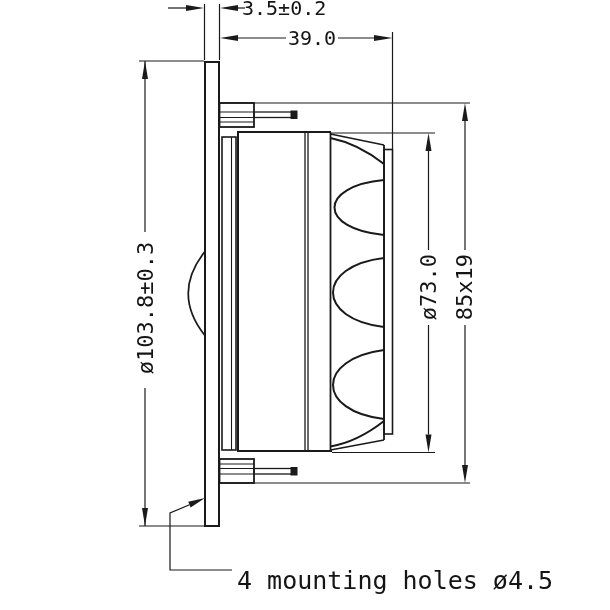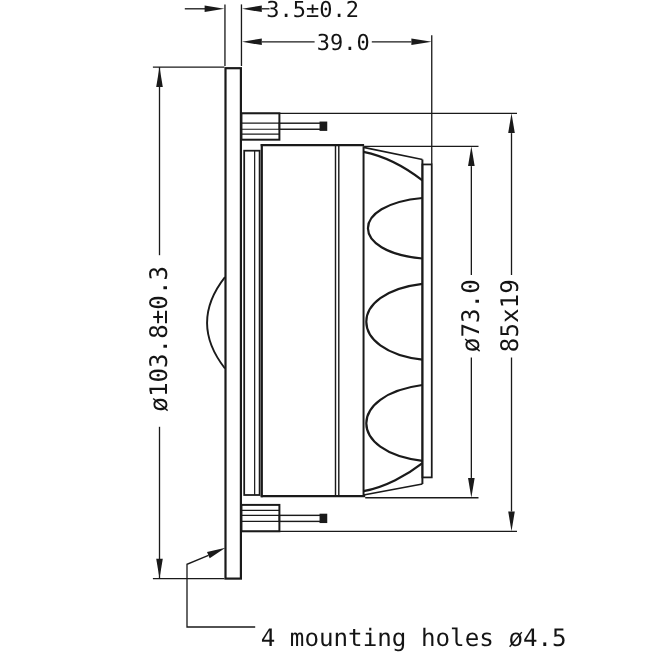--- a/index.html
+++ b/index.html
@@ -8,21 +8,21 @@
     font-family:"DejaVu Sans Mono","Liberation Mono",monospace;
     color:#141414;overflow:hidden;
   }
   #linework{position:absolute;left:0;top:0;}
   .txt{position:absolute;white-space:pre;color:#141414;}
   .dim-h{font-size:20px;line-height:20px;letter-spacing:0;}
   .dim-v{
     font-size:22px;line-height:26px;height:26px;text-align:center;
     transform:rotate(-90deg);
   }
-  .note-line{font-size:22px;line-height:28px;letter-spacing:0;}
+  .note-line{font-size:25px;line-height:28px;letter-spacing:0;}
 </style>
 </head>
 <body>
 
 <div id="canvas">
 
   <svg id="linework" width="610" height="610" viewBox="0 0 610 610" fill="none" stroke="#1a1a1a" stroke-linecap="butt">
 
     <g stroke-width="2">
       <rect x="205" y="62" width="14" height="464"></rect>

